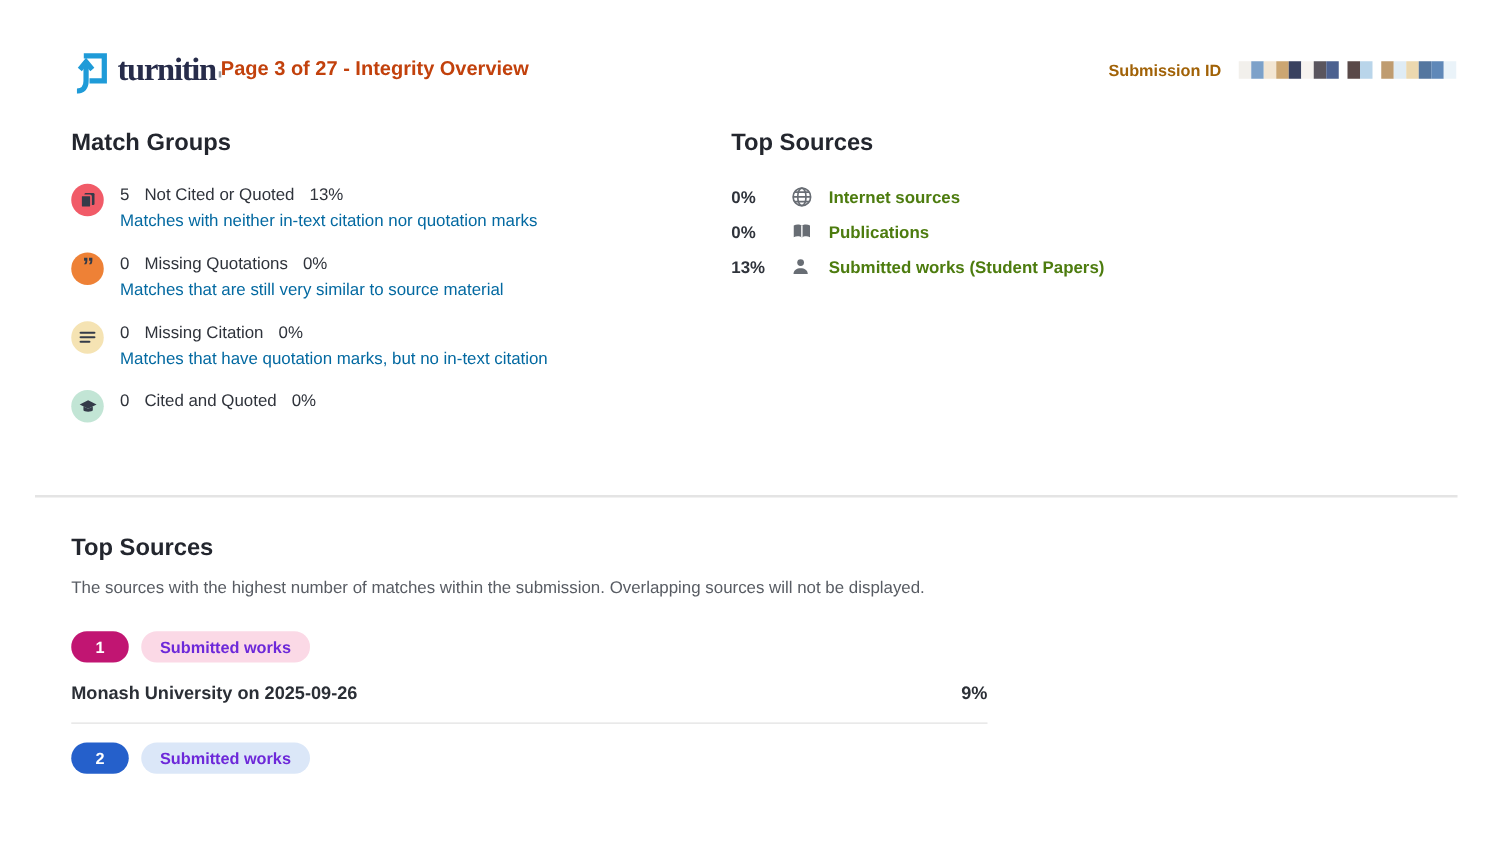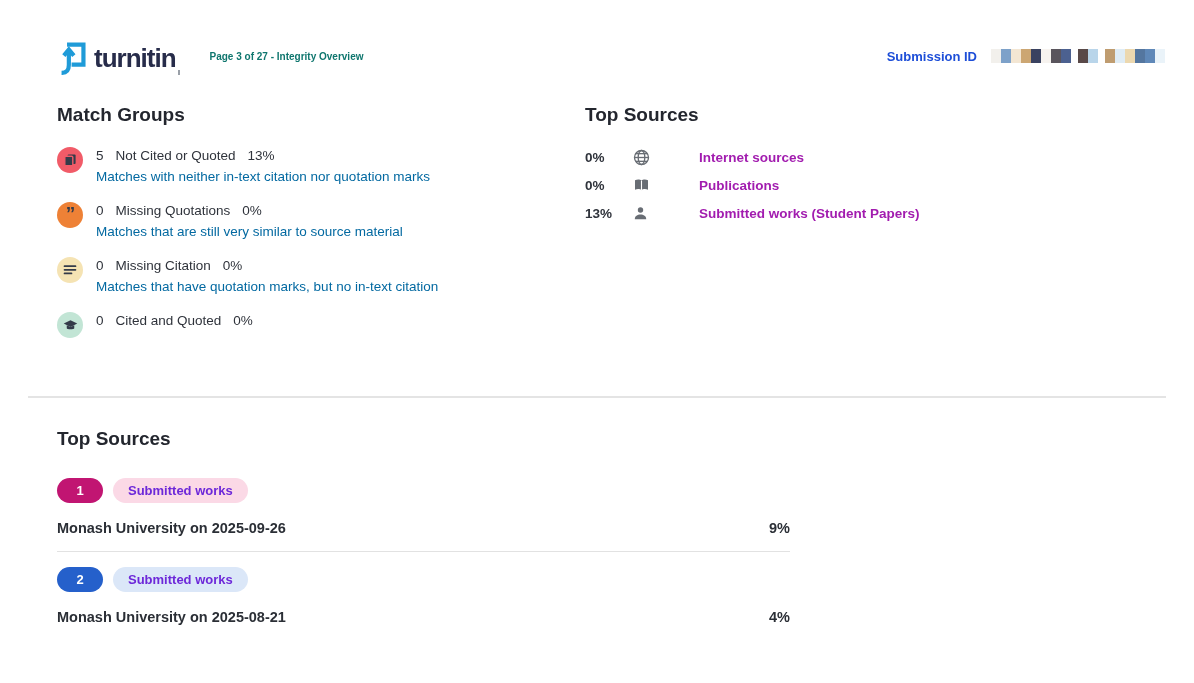--- a/index.html
+++ b/index.html
@@ -3,28 +3,28 @@
 <meta charset="utf-8">
 <style>
   * { margin:0; padding:0; box-sizing:border-box; }
   html,body { width:1194px; height:683px; background:#ffffff; overflow:hidden;
     font-family:"Liberation Sans","DejaVu Sans",sans-serif; color:#30343c; }
 
   .page { padding:36px 28px 0 57px; }
 
   
   .header { display:flex; align-items:center; height:40px; }
-  .brand { display:flex; align-items:flex-end; }
+  .brand { display:flex; align-items:center;font-family:Liberation Serif, serif; }
   .brand svg { display:block; }
   .wordmark { font-size:26px; font-weight:700; color:#272c4a; letter-spacing:-1px; margin-left:6px; line-height:34px; }
   .tm { display:inline-block; width:2px; height:5px; background:#9aa0a8; margin-left:2px; vertical-align:top; margin-top:6px; }
-  .page-info { font-size:10px; font-weight:700; color:#0f766e; margin-left:30px; }
+  .page-info { font-size:16px; font-weight:700; color:#c2410c; }
   .header-spacer { flex:1; }
   .submission { display:flex; align-items:center; margin-right:1px; }
-  .submission-label { font-size:13px; font-weight:700; color:#1d4ed8; margin-right:14px; }
+  .submission-label { font-size:13px; font-weight:700; color:#a16207; margin-right:14px; }
   .redaction { display:flex; align-items:center; }
   .rb { width:10px; height:14px; display:inline-block; background:var(--c,#ccc); }
   .rb.gap { margin-left:7px; }
 
   
   .top-area { display:flex; margin-top:28px; }
   .col-left { width:528px; }
   .col-right { flex:1; }
   h2.section { font-size:19px; font-weight:700; color:#23262e; }
 
@@ -36,21 +36,21 @@
   .mg-text { margin-left:13px; }
   .mg-title { font-size:13.5px; font-weight:400; color:#2f333b; line-height:20px; }
   .mg-count { margin-right:12px; }
   .mg-pct { margin-left:12px; }
   .mg-desc { font-size:13.5px; color:#0369a1; line-height:20px; margin-top:1px; }
 
   .ts-rows { margin-top:22px; }
   .ts-row { display:flex; align-items:center; margin-bottom:10px; height:18px; }
   .ts-pct { width:48px; font-size:13.5px; font-weight:700; color:#2f333b; }
   .ts-icon { width:30px; display:flex; align-items:center; }
-  .ts-label { font-size:13.5px; font-weight:600; color:#a21caf;margin-left:36px; }
+  .ts-label { font-size:13.5px; font-weight:600; color:#4d7c0f; }
 
   .divider-main { margin:44px 0 0 -29px; width:1138px; border-top:2px solid #e4e4e4; margin-left:-29px; }
   .divider-main { margin-left:-29px; }
 
   
   .bottom { margin-top:30px; }
   .bottom-sub { font-size:13.5px; color:#585c63; margin-top:12px; }
   .src-list { margin-top:28px; width:733px; }
   .src-item { }
   .src-badges { display:flex; align-items:center; }
@@ -212,20 +212,21 @@
         </div>
 
       </div>
     </div>
   </div>
 
   <div class="divider-main"></div>
 
   <div class="bottom">
     <h2 class="section">Top Sources</h2>
+    <div class="bottom-sub">The sources with the highest number of matches within the submission. Overlapping sources will not be displayed.</div>
 
     <div class="src-list">
 
       <div class="src-item">
         <div class="src-badges">
           <span class="rank-pill" style="--c: #c11572;">1</span>
           <span class="tag-pill" style="--c: #fbd9e6;">Submitted works</span>
         </div>
         <div class="src-name-row">
           <span>Monash University on 2025-09-26</span>
@@ -233,21 +234,17 @@
         </div>
       </div>
 
       <div class="src-divider"></div>
 
       <div class="src-item">
         <div class="src-badges">
           <span class="rank-pill" style="--c: #2560cb;">2</span>
           <span class="tag-pill" style="--c: #dbe7f8;">Submitted works</span>
         </div>
-        <div class="src-name-row">
-          <span>Monash University on 2025-08-21</span>
-          <span>4%</span>
-        </div>
       </div>
 
     </div>
   </div>
 </div>
 
 </body></html>

